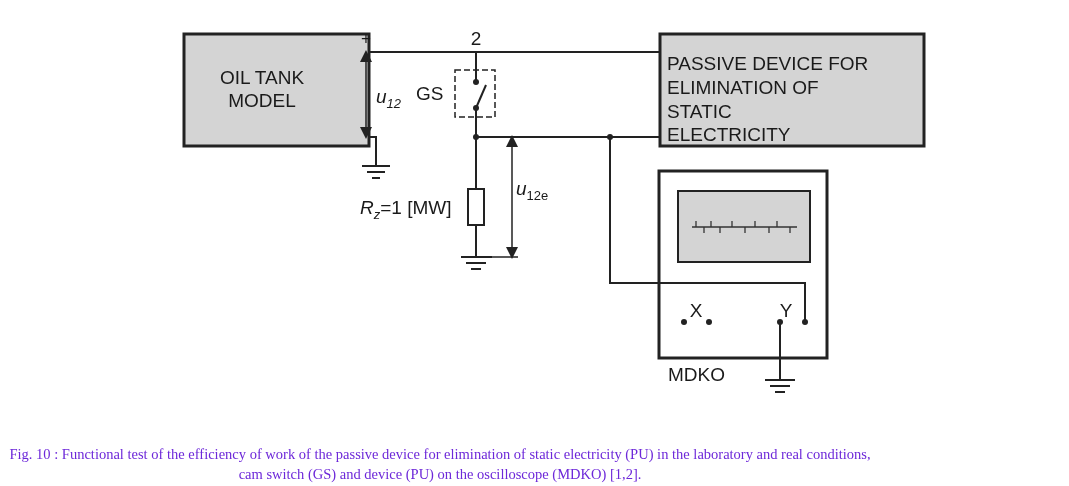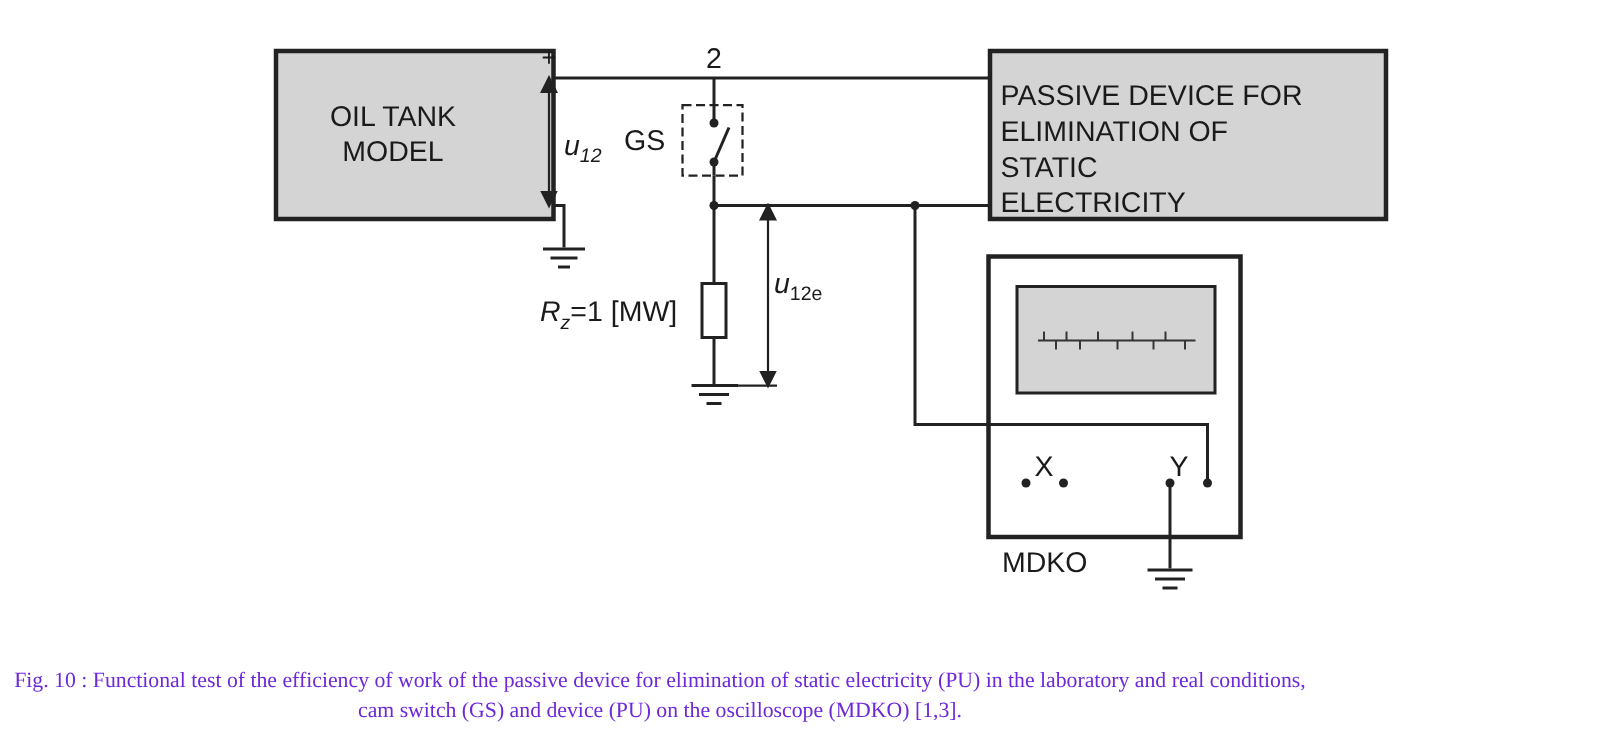--- a/index.html
+++ b/index.html
@@ -107,14 +107,14 @@
   <g>
     <line x1="765" y1="380" x2="795" y2="380" stroke="#222" stroke-width="2"></line>
     <line x1="770" y1="386" x2="790" y2="386" stroke="#222" stroke-width="2"></line>
     <line x1="775" y1="392" x2="785" y2="392" stroke="#222" stroke-width="2"></line>
   </g>
   <text class="lbl" x="668" y="381" font-size="19">MDKO</text>
 </svg>
 
 <div class="caption">
   <div>Fig. 10 : Functional test of the efficiency of work of the passive device for elimination of static electricity (PU) in the laboratory and real conditions,</div>
-  <div>cam switch (GS) and device (PU) on the oscilloscope (MDKO) [1,3].</div>
+  <div>cam switch (GS) and device (PU) on the oscilloscope (MDKO) [1,2].</div>
 </div>
 
 </body></html>

